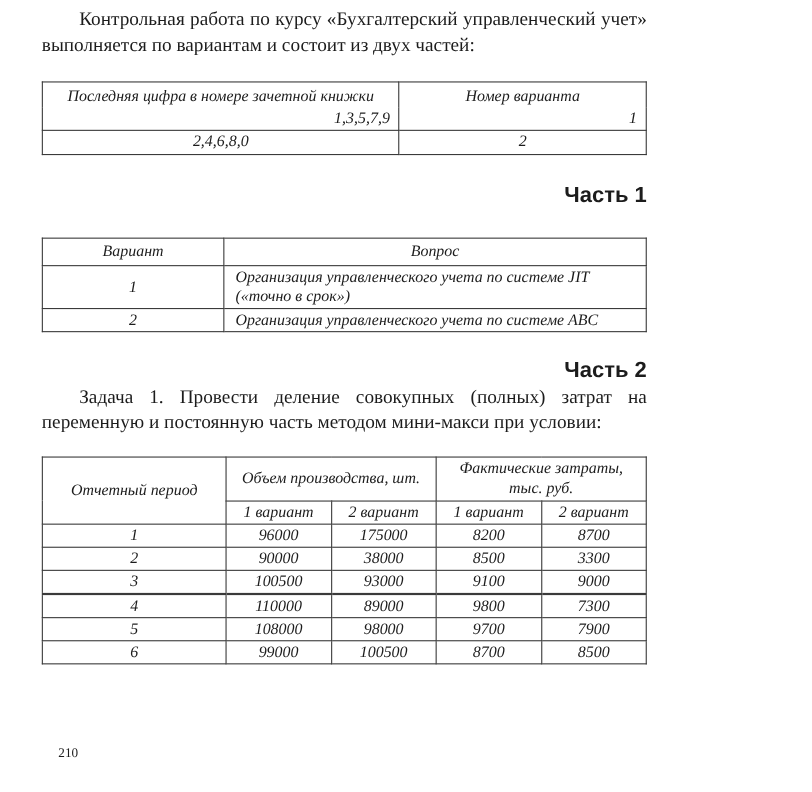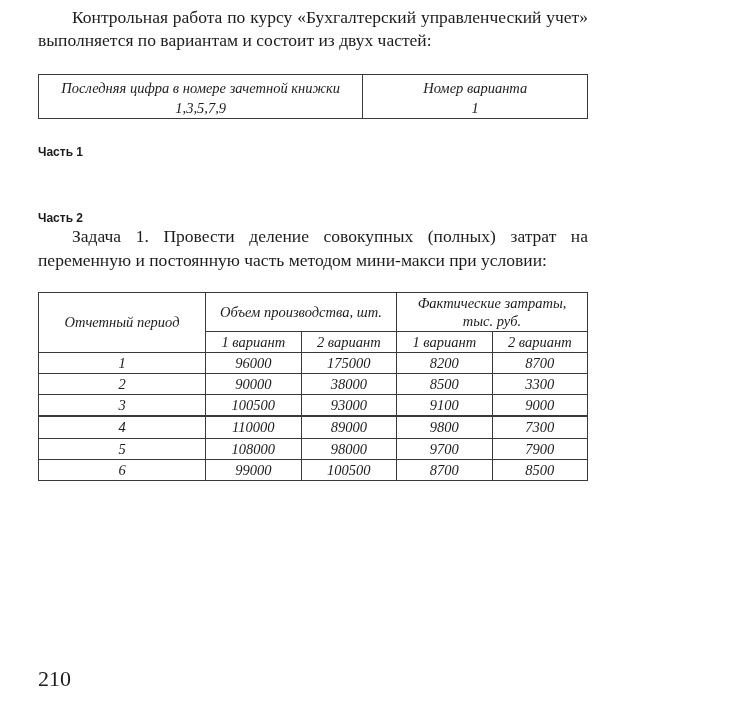--- a/index.html
+++ b/index.html
@@ -42,74 +42,95 @@
   }
   table.tbl td, table.tbl th {
     padding: 1px 8px;
     text-align: center;
     vertical-align: middle;
     font-weight: normal;
   }
   
   .variant-table { margin-top: 22px; }
   .variant-table tr.hdr td { border-bottom: none; padding-top: 4px; }
-  .variant-table tr.joined td { border-top: none; }
+  .variant-table tr.joined td { border-top: none; text-align: right; }
   .variant-table td.col-a { width: 56%; }
 
   .part-title {
     margin: 0;
-    text-align: left;
+    text-align: right;
     font-family: "Liberation Sans", "DejaVu Sans", sans-serif;
     font-weight: bold;
-    font-size: 12px;
+    font-size: 20px;
   }
   .part1-title { margin-top: 26px; }
-  .part2-title { margin-top: 52px; }
+  .part2-title { margin-top: 24px; }
 
   .q-table { margin-top: 26px; }
   .q-table td.col-variant { width: 148px; }
   .q-table td.q-text { text-align: left; padding-left: 10px; }
   .q-table tr.hdr td { padding-top: 3px; padding-bottom: 3px; }
 
   .task-par { margin-top: 18px; }
   .task-label { font-weight: normal; }
 
   .calc-table { margin-top: 20px; }
   .calc-table td.col-period { width: 150px; }
   .calc-table tr.thick td { border-bottom: 2px solid #3a3a3a; }
   .calc-table td { padding-top: 2px; padding-bottom: 2px; }
 
   .page-number {
     margin-top: auto;
     margin-bottom: 28px;
-    font-size: 22px;
+    font-size: 12px;
+    margin-left: 15px;
   }
 </style>
 </head>
 <body>
 
 <div class="page">
 
   <p class="body-par">Контрольная работа по курсу «Бухгалтерский управленческий учет» выполняется по вариантам и состоит из двух частей:</p>
 
   <table class="tbl variant-table">
     <tbody>
       <tr class="hdr">
         <td class="col-a">Последняя цифра в номере зачетной книжки</td>
         <td>Номер варианта</td>
       </tr>
       <tr class="joined">
         <td class="col-a">1,3,5,7,9</td>
         <td>1</td>
       </tr>
+      <tr>
+        <td class="col-a">2,4,6,8,0</td>
+        <td>2</td>
+      </tr>
     </tbody>
   </table>
 
   <h2 class="part-title part1-title">Часть 1</h2>
 
+  <table class="tbl q-table">
+    <tbody>
+      <tr class="hdr">
+        <td class="col-variant">Вариант</td>
+        <td>Вопрос</td>
+      </tr>
+      <tr>
+        <td class="col-variant">1</td>
+        <td class="q-text">Организация управленческого учета по системе JIT («точно в срок»)</td>
+      </tr>
+      <tr>
+        <td class="col-variant">2</td>
+        <td class="q-text">Организация управленческого учета по системе ABC</td>
+      </tr>
+    </tbody>
+  </table>
 
   <h2 class="part-title part2-title">Часть 2</h2>
 
   <p class="body-par task-par"><span class="task-label">Задача 1.</span><span> Провести деление совокупных (полных) затрат на переменную и постоянную часть методом мини-макси при условии:</span></p>
 
   <table class="tbl calc-table">
     <tbody>
       <tr>
         <td class="col-period" rowspan="2">Отчетный период</td>
         <td colspan="2">Объем производства, шт.</td>

